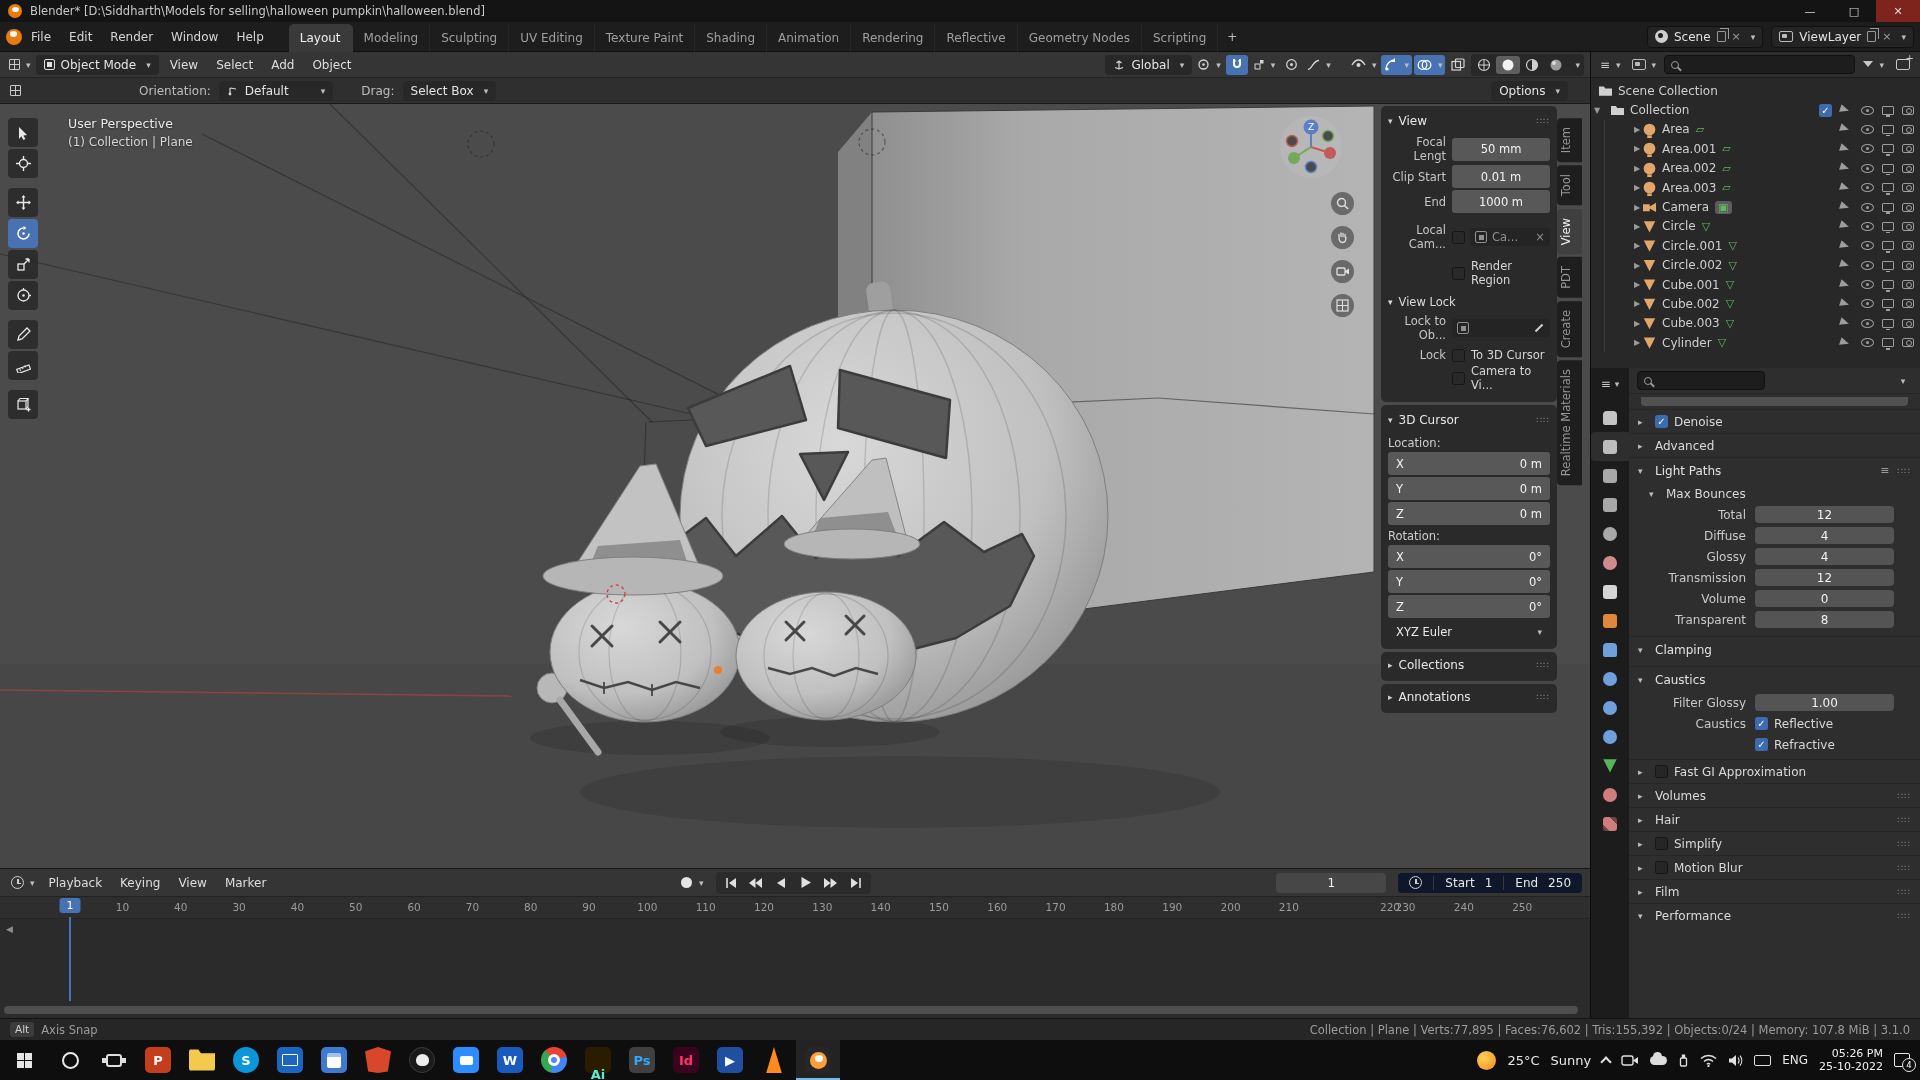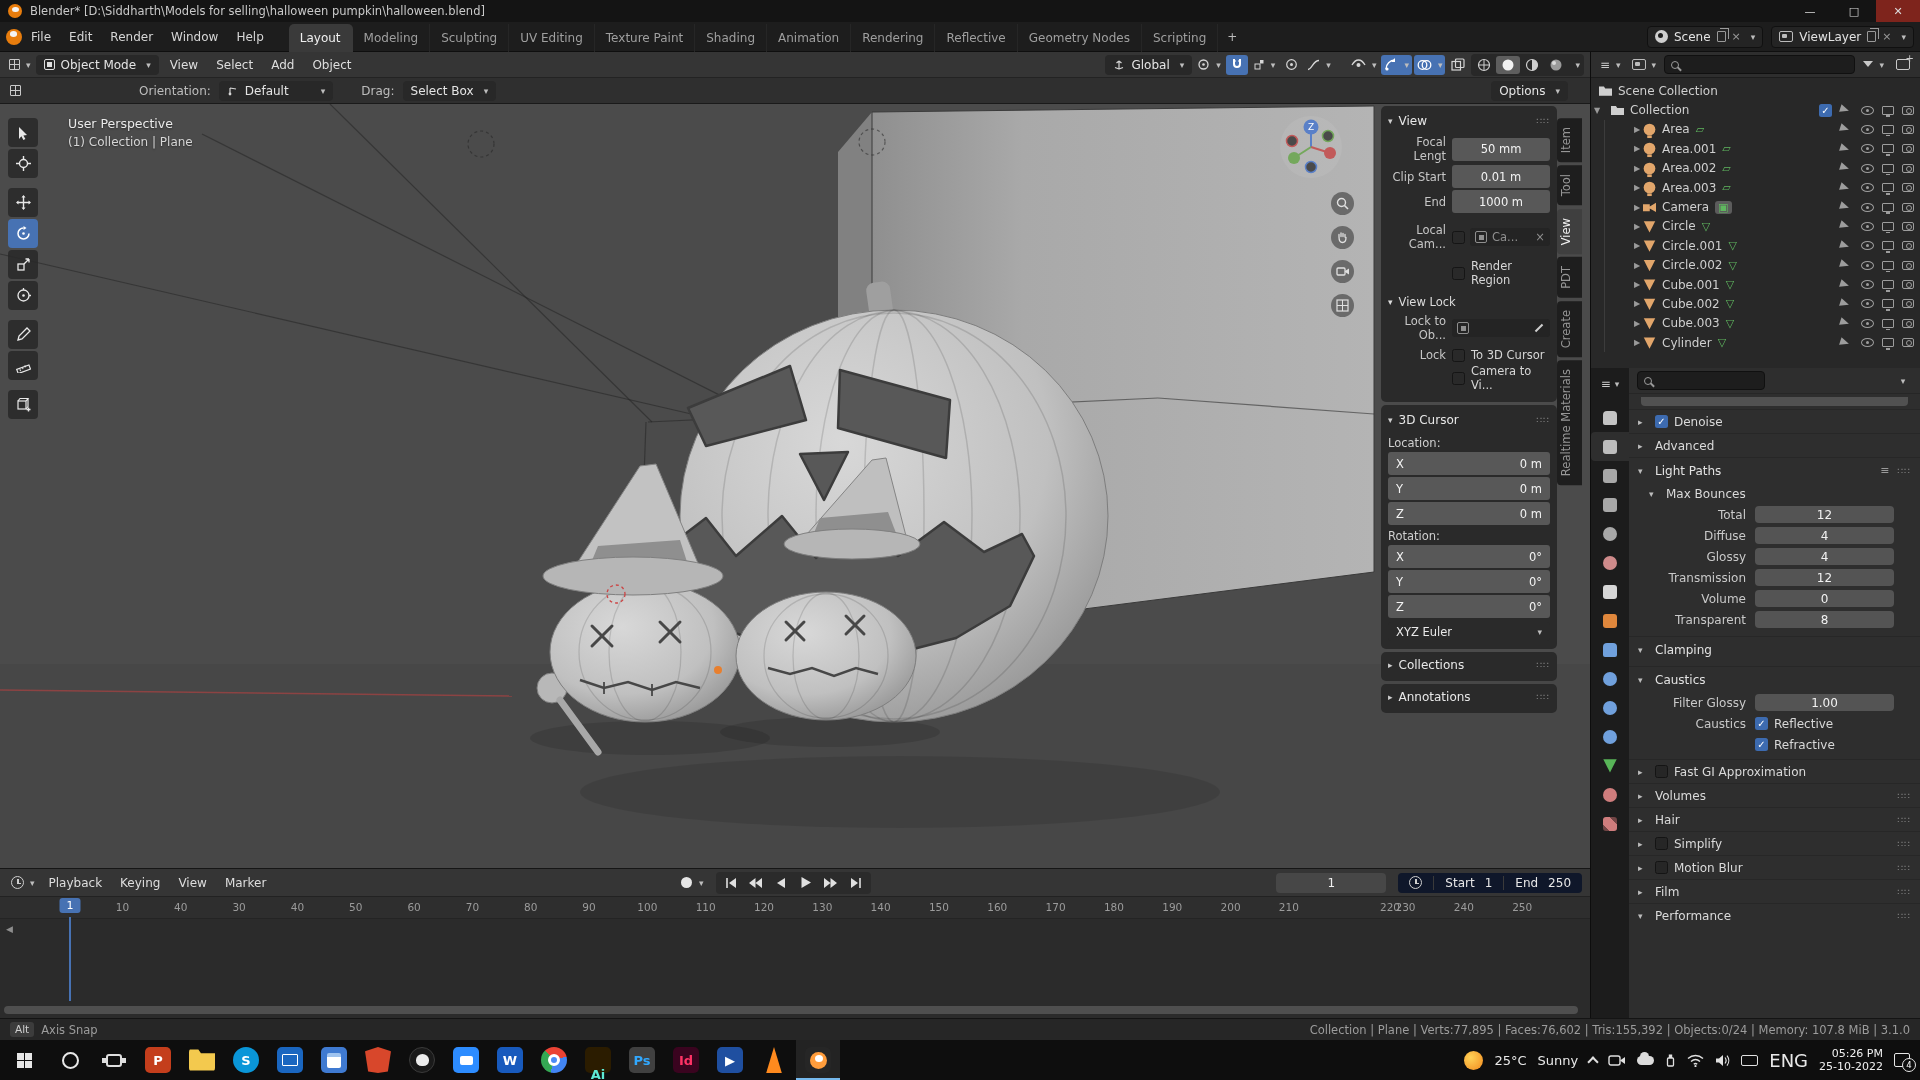--- a/index.html
+++ b/index.html
@@ -223,21 +223,21 @@
 .app-blender .tb-glyph{background:#262626 !important;border-radius:6px}
 .app-blender .tb-glyph::before{content:"";position:absolute;width:17px;height:17px;border-radius:50%;background:#ff9d3c}
 .app-blender .tb-glyph::after{content:"";position:absolute;width:8px;height:7px;border-radius:50%;background:#fff;transform:translate(1px,-2px)}
 .tray{margin-left:auto;display:flex;align-items:center;gap:11px;padding-right:10px;color:#e8e8e8}
 .sun{width:19px;height:19px;border-radius:50%;background:radial-gradient(circle at 35% 35%,#ffd257,#f28a1e)}
 .tt{font-size:13px}
 .chev{width:8px;height:8px;border-left:2px solid #e0e0e0;border-top:2px solid #e0e0e0;transform:rotate(45deg);margin-top:3px}
 .cloud{width:17px;height:9px;background:#dcdcdc;border-radius:8px;position:relative}
 .cloud::after{content:"";position:absolute;left:3px;top:-4px;width:9px;height:9px;border-radius:50%;background:#dcdcdc}
 .kbic{width:17px;height:11px;border:1.5px solid #e0e0e0;border-radius:2px}
-.lang{font-size:18px}
+.lang{font-size:12px}
 .clockblk{text-align:right;font-size:11px;line-height:13.5px;color:#f0f0f0}
 .notif{width:16px;height:14px;border:1.6px solid #e8e8e8;border-radius:2px;position:relative}
 .nbadge{position:absolute;right:-7px;bottom:-6px;width:14px;height:14px;border-radius:50%;background:#0e0e0e;border:1.3px solid #e8e8e8;color:#fff;font-size:8.5px;display:flex;align-items:center;justify-content:center}
 </style>
 </head>
 <body>
 
 <div class="screen">
 
   <div class="titlebar">

